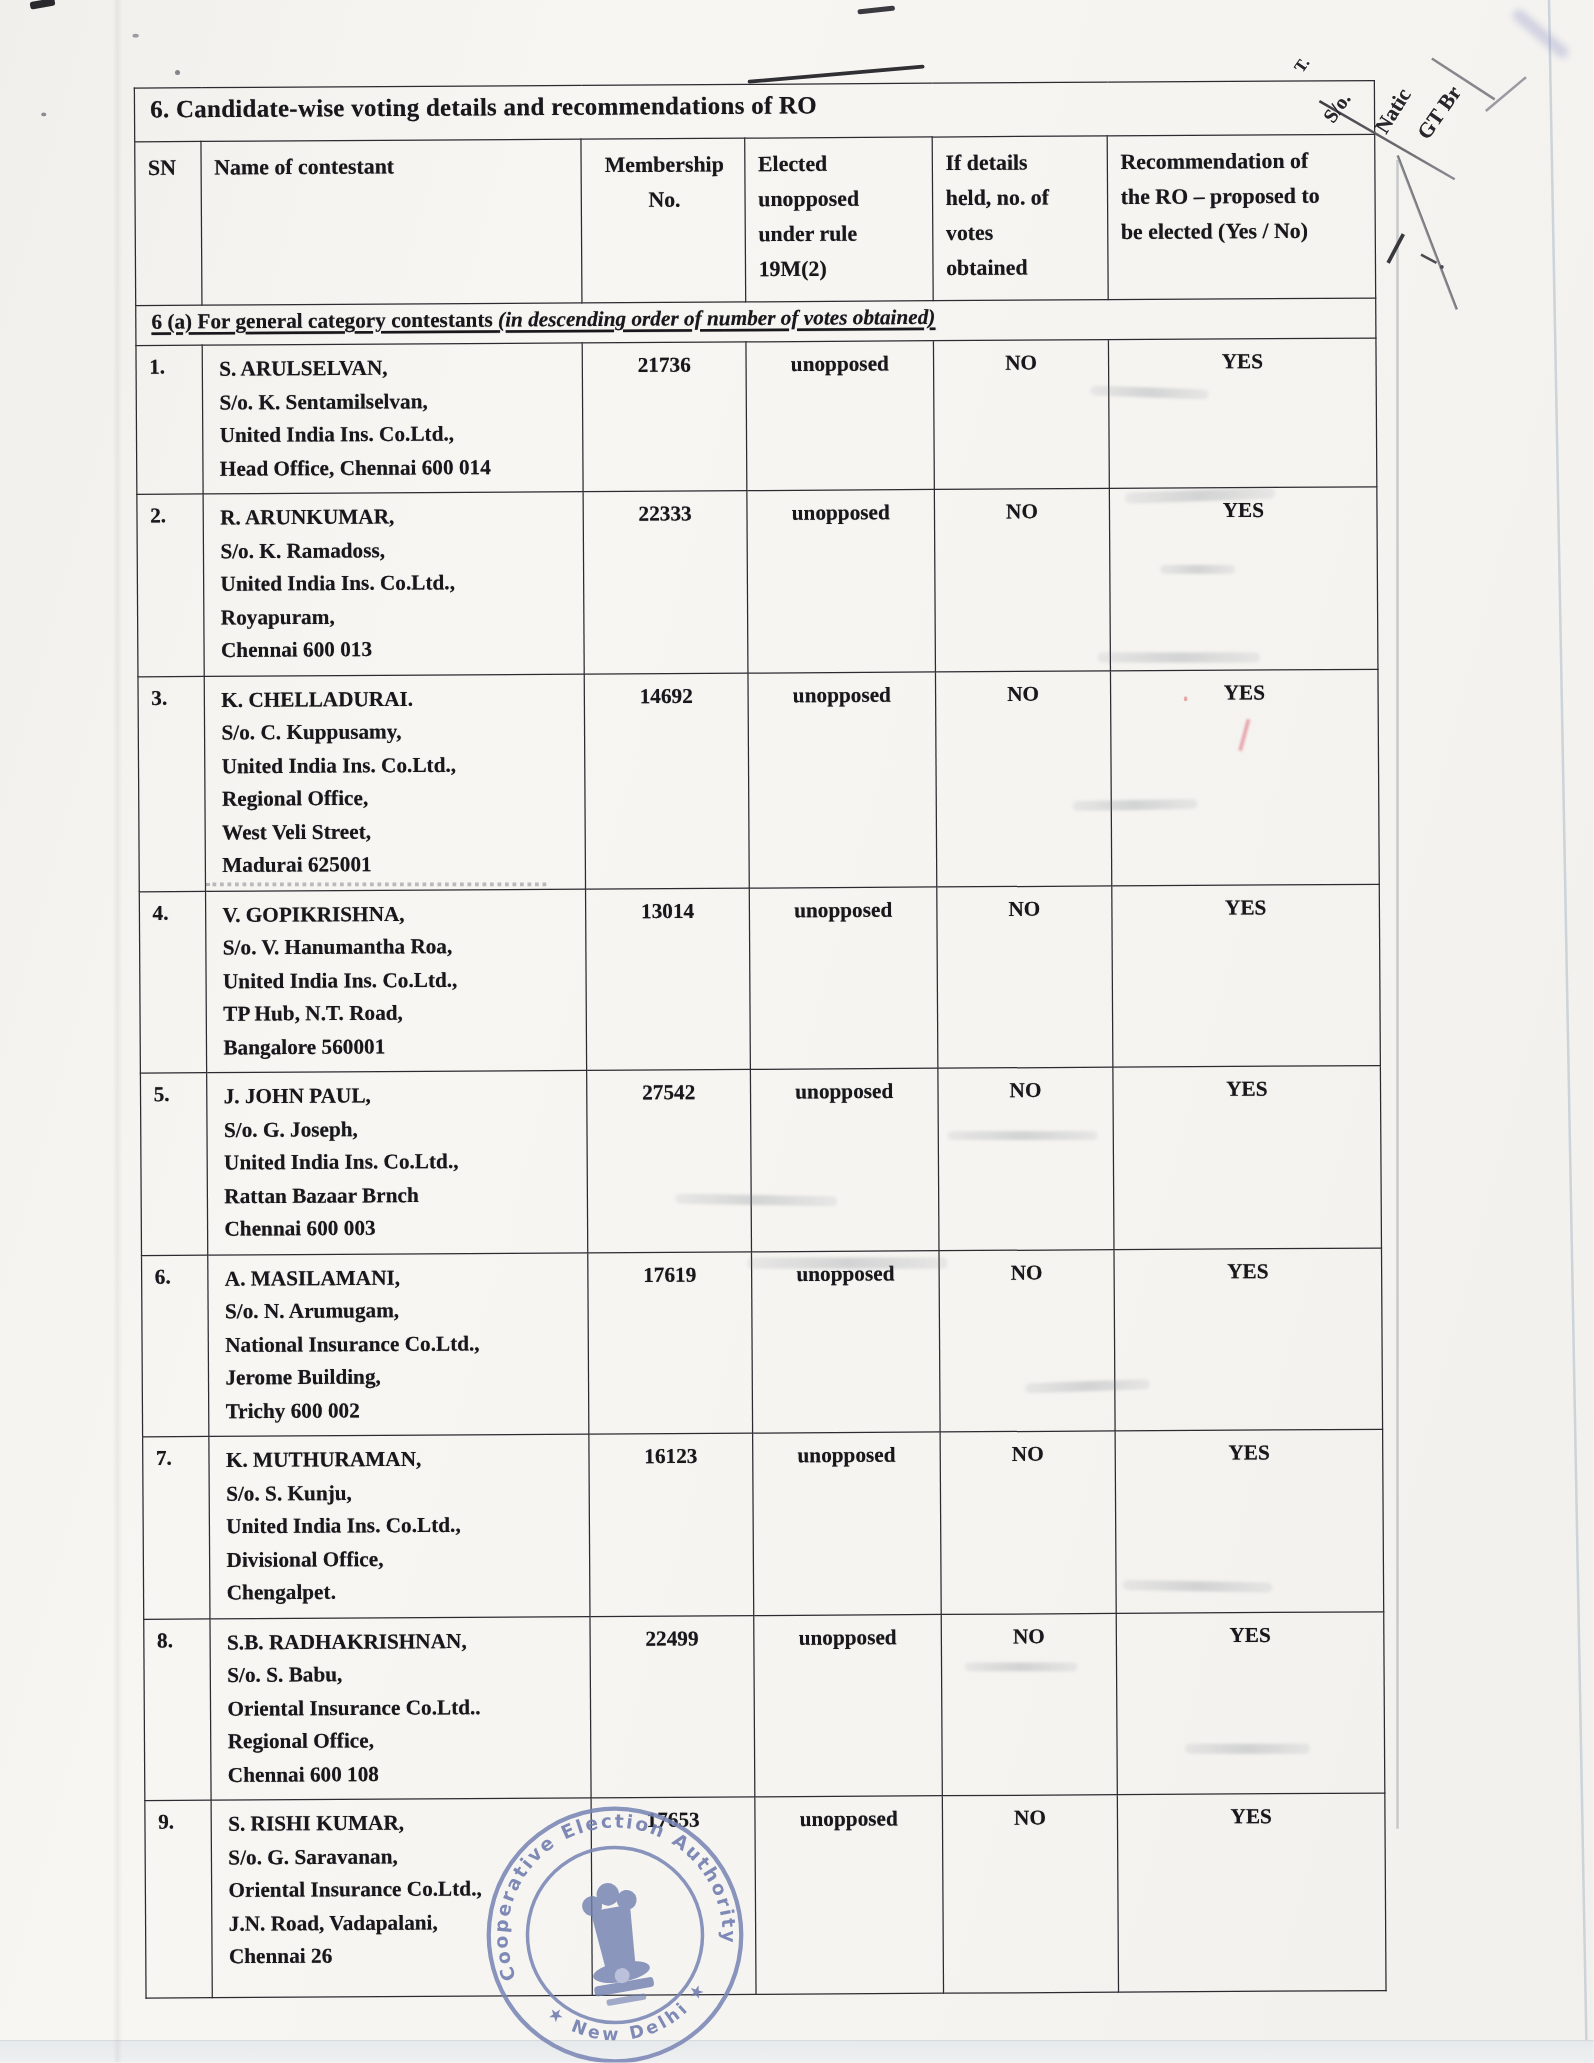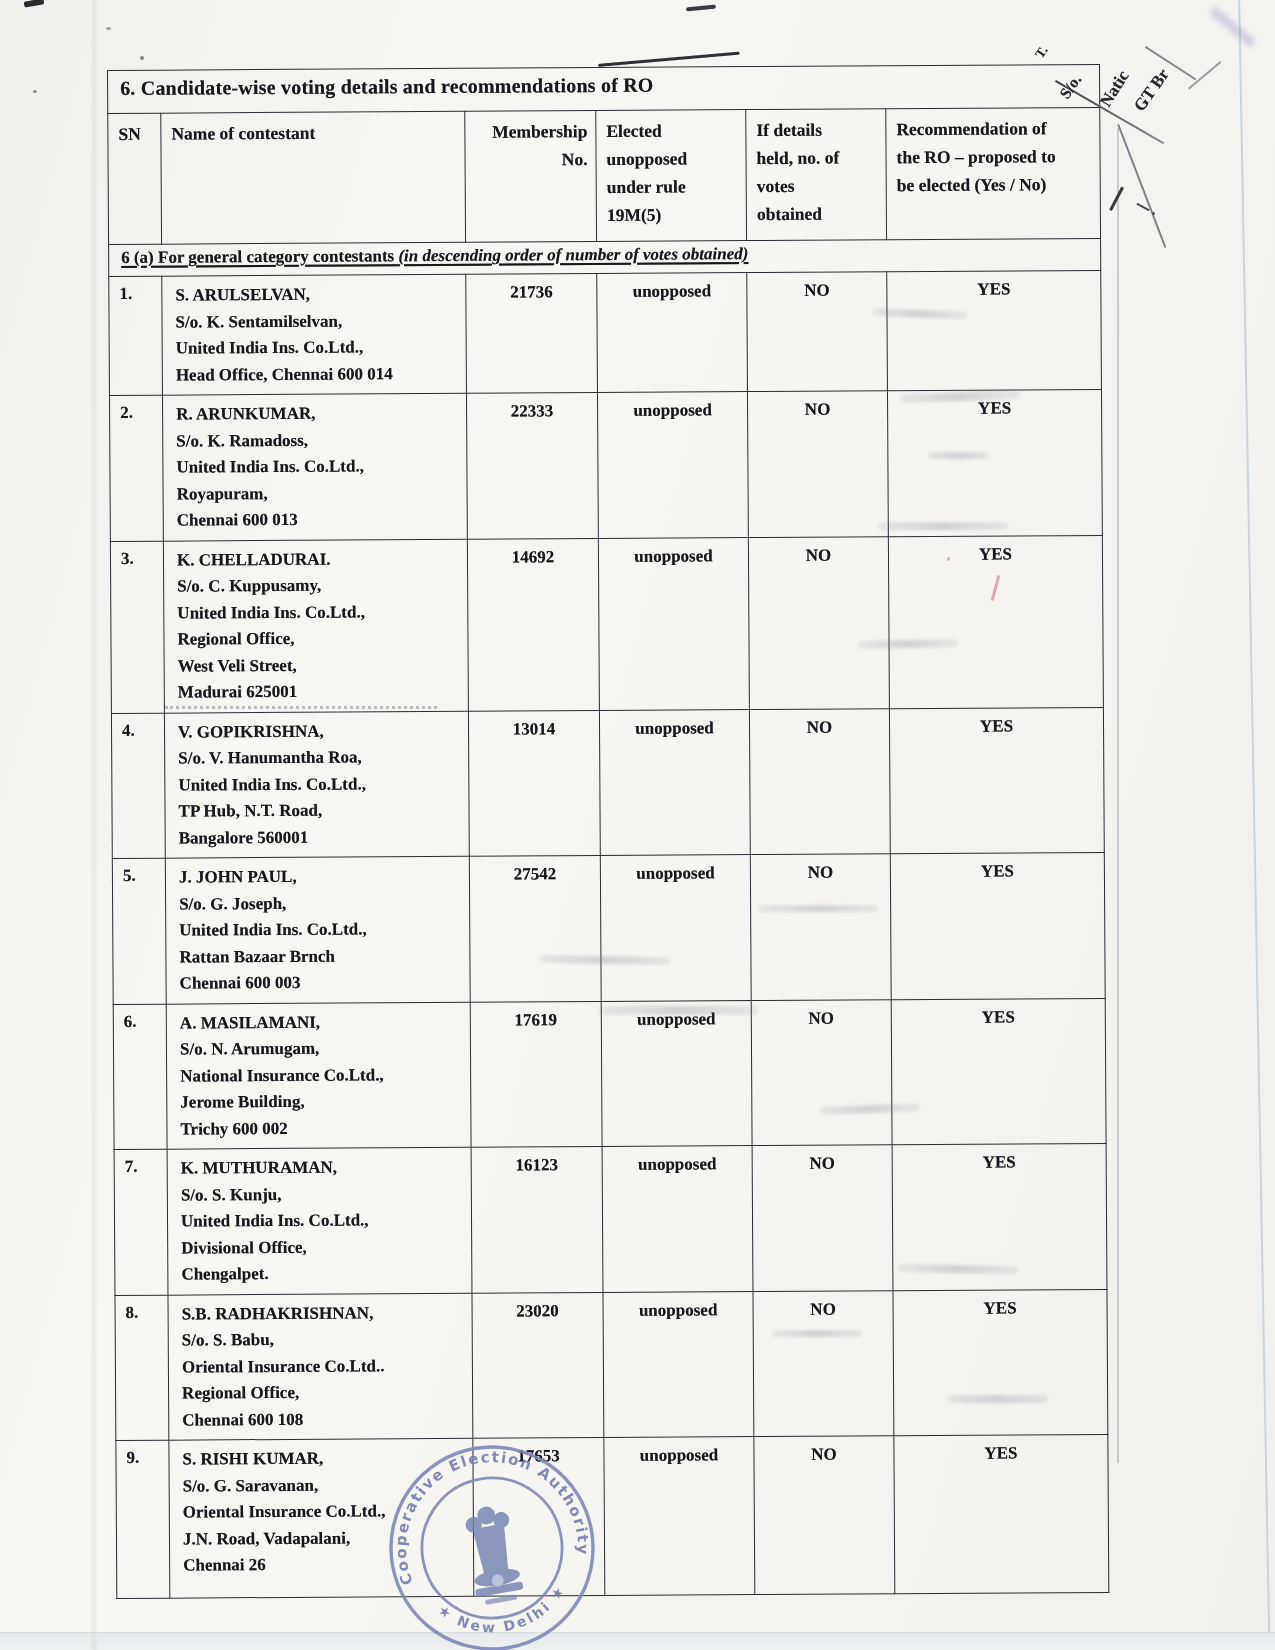--- a/index.html
+++ b/index.html
@@ -15,21 +15,21 @@
     transform:rotate(-0.35deg); transform-origin:top left;
   }
   table.vtable { border-collapse:collapse; width:992px; table-layout:fixed; }
   .vtable td, .vtable th {
     border:1.8px solid #2c2b31; vertical-align:top;
     font-weight:bold; color:#17171c;
     text-shadow:0 0 0.6px rgba(23,23,28,0.55);
   }
   .title-cell { font-size:20px; padding:6px 10px 4px 12px; height:32px; letter-spacing:0.2px; border-bottom-width:2.2px; }
   .head-row th { white-space:pre-line; font-size:17.5px; line-height:28px; padding:6px 8px 6px 10px; height:118px; text-align:left; }
-  .head-row th.c { text-align:right; }
+  .head-row th.c { text-align:center; }
   .subhead-cell { font-size:17px; padding:3px 8px 4px 12px; height:24px; border-bottom:4px double #2c2b31; }
   .u  { text-decoration:underline; text-decoration-thickness:1.5px; text-underline-offset:3px; }
   .it { font-style:italic; }
   .sn-cell   { font-size:17px; padding:7px 2px 2px 10px; }
   .name-cell { font-size:17px; line-height:26.5px; padding:6px 8px 6px 13px; white-space:pre-line; }
   .mid-cell  { font-size:17px; text-align:center; padding-top:8px; }
   
   .art { position:absolute; }
   .smudge { position:absolute; border-radius:4px; filter:blur(1.4px);
             background:linear-gradient(90deg, rgba(112,117,130,.10), rgba(112,117,130,.26), rgba(112,117,130,.10)); }
@@ -59,21 +59,21 @@
       <td colspan="6" class="title-cell">6. Candidate-wise voting details and recommendations of RO</td>
     </tr>
     <tr class="head-row">
       <th>SN</th>
       <th>Name of contestant</th>
       <th class="c">Membership
 No.</th>
       <th>Elected
 unopposed
 under rule
-19M(5)</th>
+19M(2)</th>
       <th>If details
 held, no. of
 votes
 obtained</th>
       <th>Recommendation of
 the RO – proposed to
 be elected (Yes / No)</th>
     </tr>
     <tr>
       <td colspan="6" class="subhead-cell">
@@ -166,21 +166,21 @@
     <td class="mid-cell">NO</td>
     <td class="mid-cell">YES</td>
   </tr>
         <tr class="data-row" style="height: 128px;">
     <td class="sn-cell">8.</td>
     <td class="name-cell">S.B. RADHAKRISHNAN,
 S/o. S. Babu,
 Oriental Insurance Co.Ltd..
 Regional Office,
 Chennai 600 108</td>
-    <td class="mid-cell">23020</td>
+    <td class="mid-cell">22499</td>
     <td class="mid-cell">unopposed</td>
     <td class="mid-cell">NO</td>
     <td class="mid-cell">YES</td>
   </tr>
         <tr class="data-row" style="height: 158px;">
     <td class="sn-cell">9.</td>
     <td class="name-cell">S. RISHI KUMAR,
 S/o. G. Saravanan,
 Oriental Insurance Co.Ltd.,
 J.N. Road, Vadapalani,

